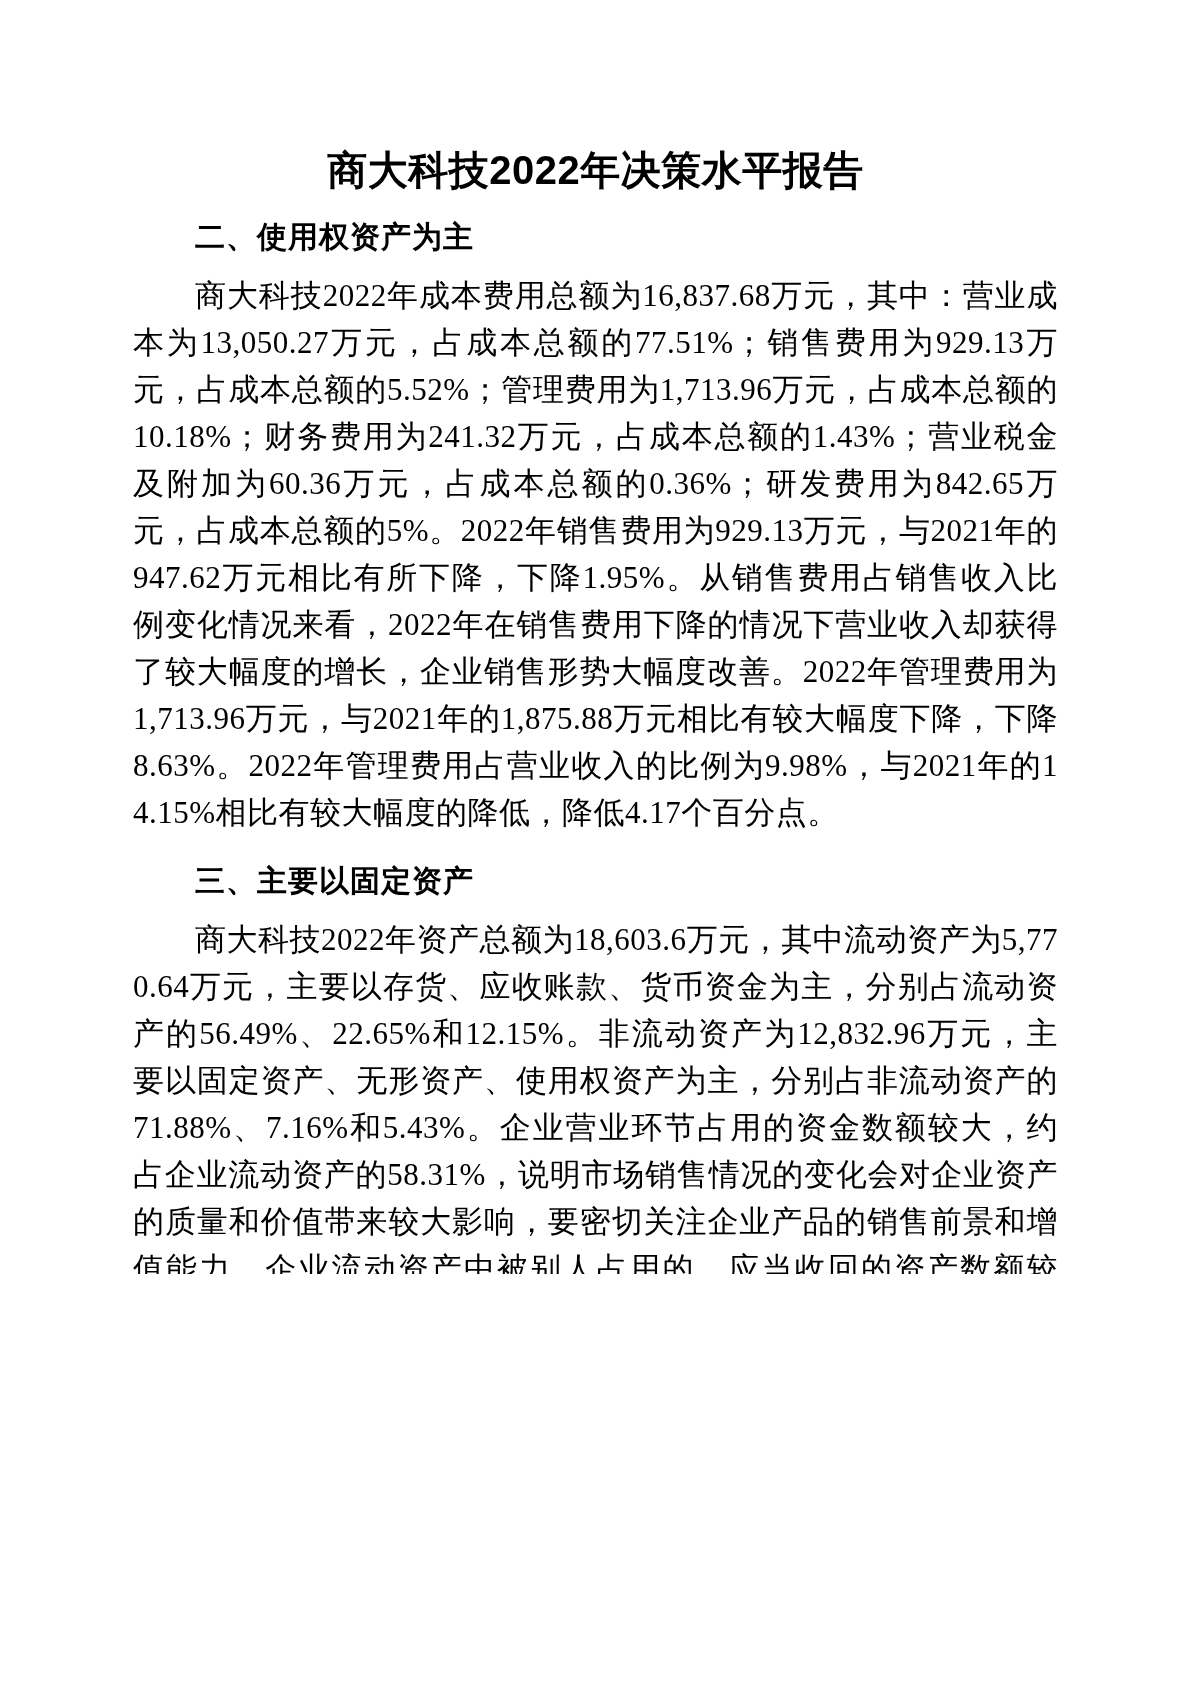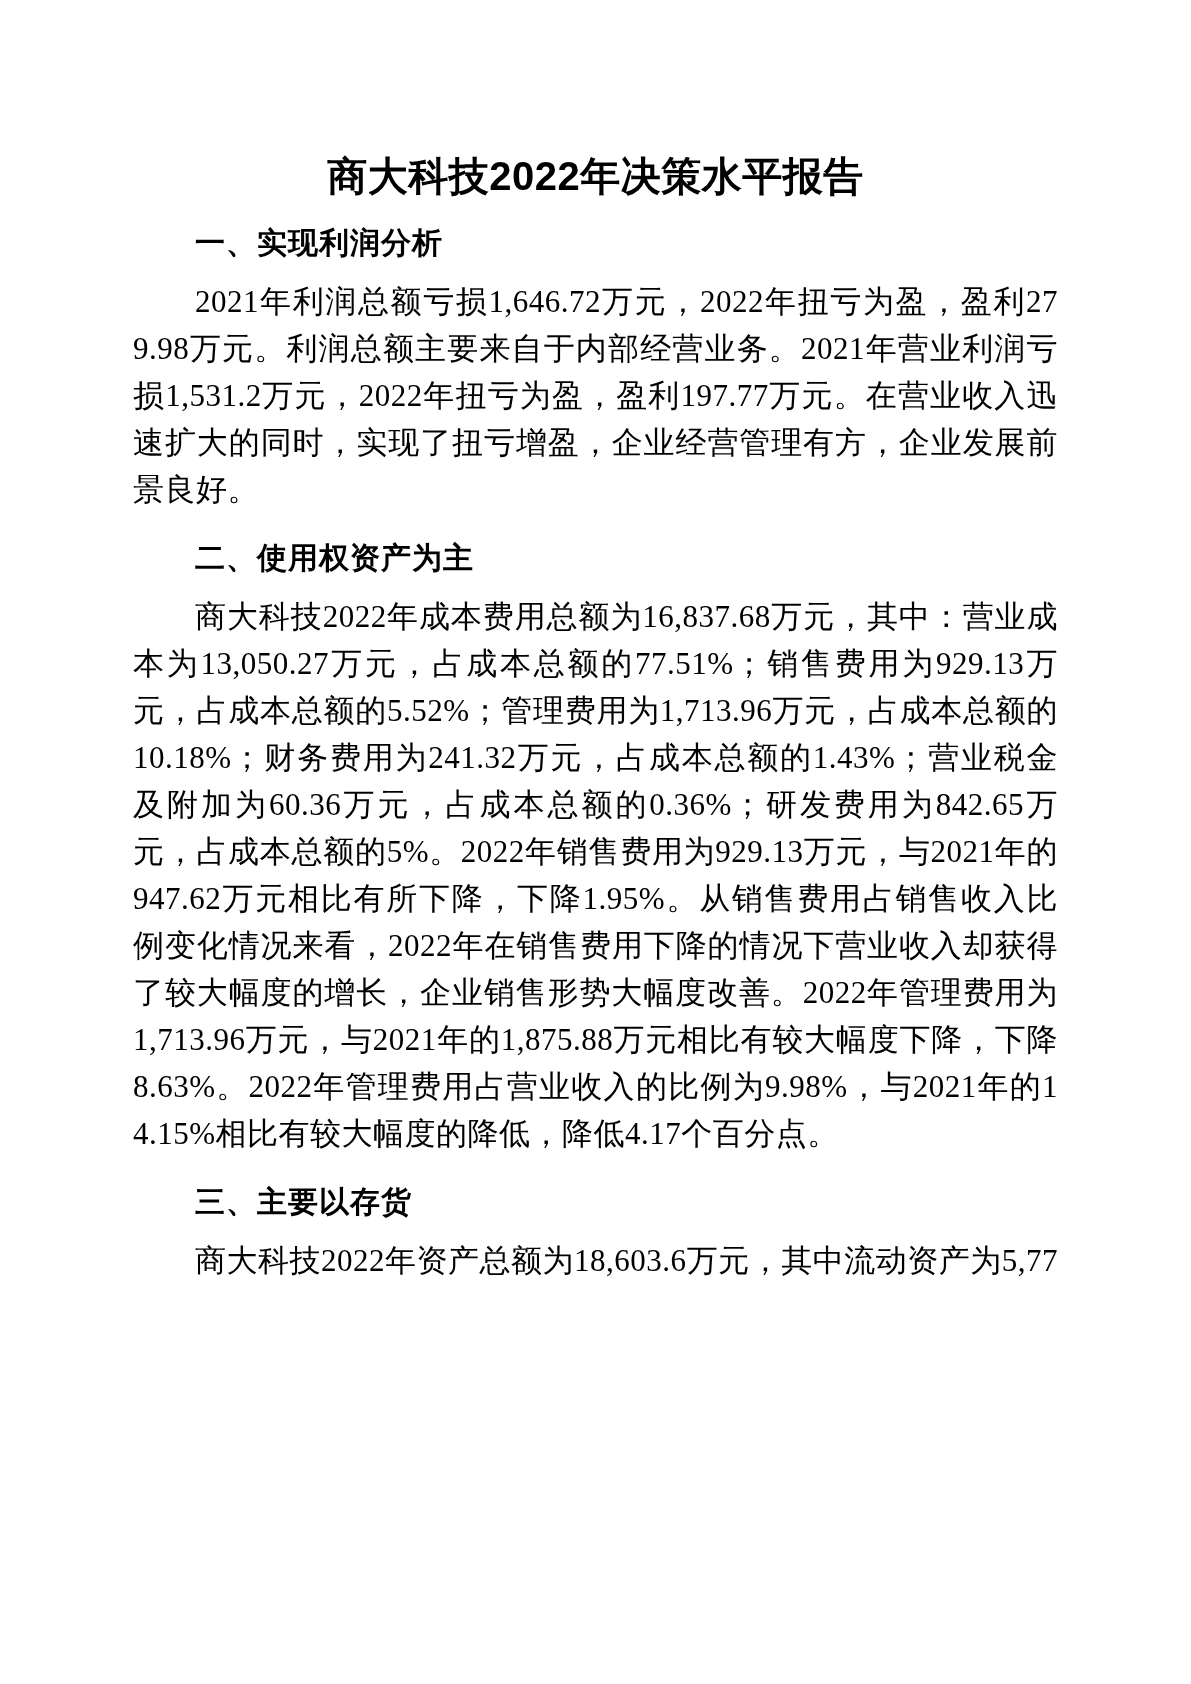--- a/index.html
+++ b/index.html
@@ -4,21 +4,21 @@
 <style>
   html, body {
     margin: 0;
     padding: 0;
     background: #ffffff;
   }
   .page {
     position: relative;
     width: 1191px;
     height: 1272px;
-    margin: 8px auto;
+    margin: 2px auto;
     background: #ffffff;
     color: #000000;
     overflow: hidden;
   }
   .content {
     position: absolute;
     left: 133px;
     top: 0;
     width: 925px;
   }
@@ -73,32 +73,28 @@
   }
 </style>
 </head>
 <body>
 
 <div class="page">
   <div class="content">
 
     <h1 class="doc-title">商大科技2022年决策水平报告</h1>
 
-    <section>
-      <h2 class="section-heading">一、实现利润分析</h2>
-      <p class="para">2021年利润总额亏损1,646.72万元，2022年扭亏为盈，盈利279.98万元。利润总额主要来自于内部经营业务。2021年营业利润亏损1,531.2万元，2022年扭亏为盈，盈利197.77万元。在营业收入迅速扩大的同时，实现了扭亏增盈，企业经营管理有方，企业发展前景良好。</p>
-    </section>
 
     <section>
       <h2 class="section-heading">二、使用权资产为主</h2>
       <p class="para">商大科技2022年成本费用总额为16,837.68万元，其中：营业成本为13,050.27万元，占成本总额的77.51%；销售费用为929.13万元，占成本总额的5.52%；管理费用为1,713.96万元，占成本总额的10.18%；财务费用为241.32万元，占成本总额的1.43%；营业税金及附加为60.36万元，占成本总额的0.36%；研发费用为842.65万元，占成本总额的5%。2022年销售费用为929.13万元，与2021年的947.62万元相比有所下降，下降1.95%。从销售费用占销售收入比例变化情况来看，2022年在销售费用下降的情况下营业收入却获得了较大幅度的增长，企业销售形势大幅度改善。2022年管理费用为1,713.96万元，与2021年的1,875.88万元相比有较大幅度下降，下降8.63%。2022年管理费用占营业收入的比例为9.98%，与2021年的14.15%相比有较大幅度的降低，降低4.17个百分点。</p>
     </section>
 
     <section>
-      <h2 class="section-heading">三、主要以存货</h2>
+      <h2 class="section-heading">三、主要以固定资产</h2>
       <p class="para">商大科技2022年资产总额为18,603.6万元，其中流动资产为5,770.64万元，主要以存货、应收账款、货币资金为主，分别占流动资产的56.49%、22.65%和12.15%。非流动资产为12,832.96万元，主要以固定资产、无形资产、使用权资产为主，分别占非流动资产的71.88%、7.16%和5.43%。企业营业环节占用的资金数额较大，约占企业流动资产的58.31%，说明市场销售情况的变化会对企业资产的质量和价值带来较大影响，要密切关注企业产品的销售前景和增值能力。企业流动资产中被别人占用的、应当收回的资产数额较大，约占企业流动资产的25.85%，应当加强应收款项管理，关注应收款项的质量。从资产各项目与营业收入的比例关系来看，2022年应</p>
     </section>
 
   </div>
 
   <div class="footer">
     <span class="footer-left">内部资料，妥善保管</span>
     <span class="footer-right">第 1 页  共 6 页</span>
   </div>
 </div>

